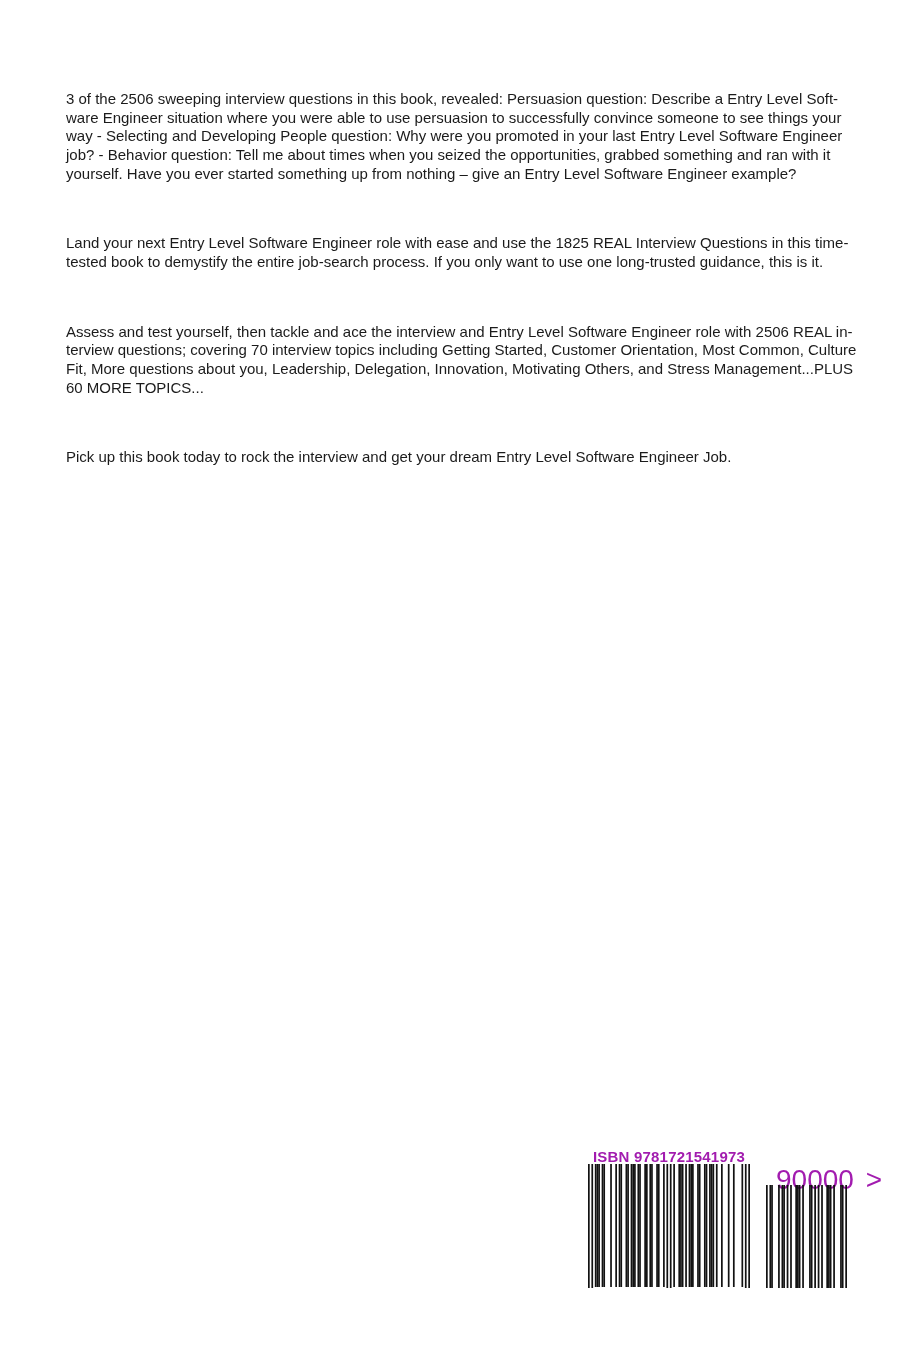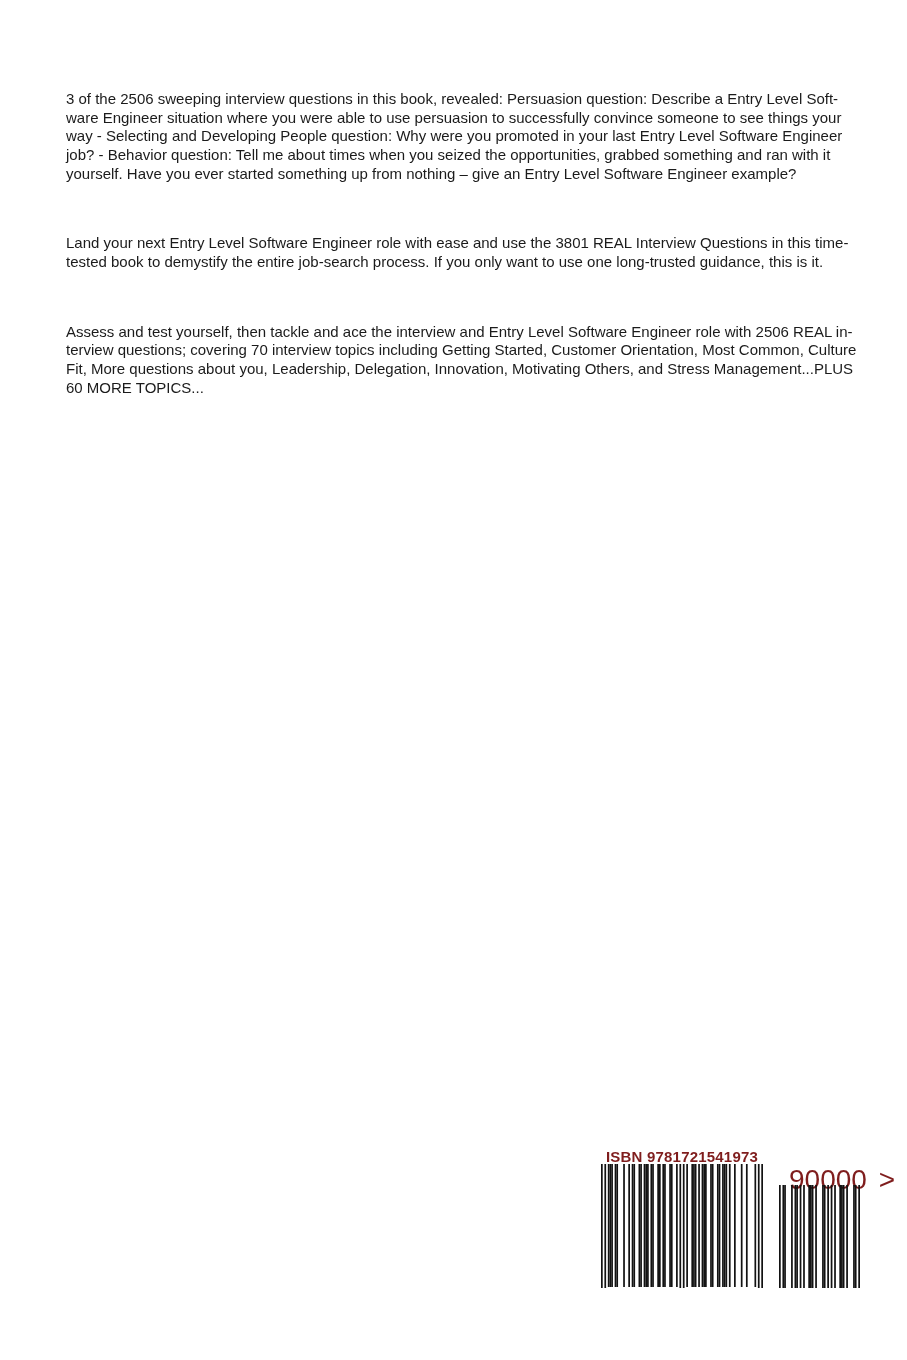--- a/index.html
+++ b/index.html
@@ -18,25 +18,25 @@
     width: 800px;
     font-size: 15px;
     line-height: 18.6px;
     color: #1b1b1b;
     white-space: pre;
   }
   .copy p { margin: 0 0 14px 0; }
 
   .barcode-block {
     position: absolute;
-    left: 588px;
+    left: 575px;
     top: 1148px;
     width: 292px;
     height: 172px;
-    color: #7f1d1d;
+    color: #a21caf;
   }
   .isbn-label {
     position: absolute;
     left: 13px;
     top: 0;
     width: 162px;
     text-align: center;
     font-size: 15px;
     font-weight: bold;
     letter-spacing: 0.2px;
@@ -84,26 +84,27 @@
 <body>
 
 <div class="page">
 
   <div class="copy">
     <p>3 of the 2506 sweeping interview questions in this book, revealed: Persuasion question: Describe a Entry Level Soft-
 ware Engineer situation where you were able to use persuasion to successfully convince someone to see things your
 way - Selecting and Developing People question: Why were you promoted in your last Entry Level Software Engineer
 job? - Behavior question: Tell me about times when you seized the opportunities, grabbed something and ran with it
 yourself. Have you ever started something up from nothing – give an Entry Level Software Engineer example?</p>
-    <p>Land your next Entry Level Software Engineer role with ease and use the 3801 REAL Interview Questions in this time-
+    <p>Land your next Entry Level Software Engineer role with ease and use the 1825 REAL Interview Questions in this time-
 tested book to demystify the entire job-search process. If you only want to use one long-trusted guidance, this is it.</p>
     <p>Assess and test yourself, then tackle and ace the interview and Entry Level Software Engineer role with 2506 REAL in-
 terview questions; covering 70 interview topics including Getting Started, Customer Orientation, Most Common, Culture
 Fit, More questions about you, Leadership, Delegation, Innovation, Motivating Others, and Stress Management...PLUS
 60 MORE TOPICS...</p>
+    <p>Pick up this book today to rock the interview and get your dream Entry Level Software Engineer Job.</p>
   </div>
 
   <div class="barcode-block">
     <div class="isbn-label">ISBN 9781721541973</div>
     <svg class="main-bars" id="main-bars" preserveAspectRatio="none" viewBox="0 0 95 143">
         <rect x="0" y="0" width="1" height="143" fill="#121212"></rect>
         <rect x="2" y="0" width="1" height="143" fill="#121212"></rect>
         <rect x="4" y="0" width="1" height="123" fill="#121212"></rect>
         <rect x="5" y="0" width="1" height="123" fill="#121212"></rect>
         <rect x="6" y="0" width="1" height="123" fill="#121212"></rect>

